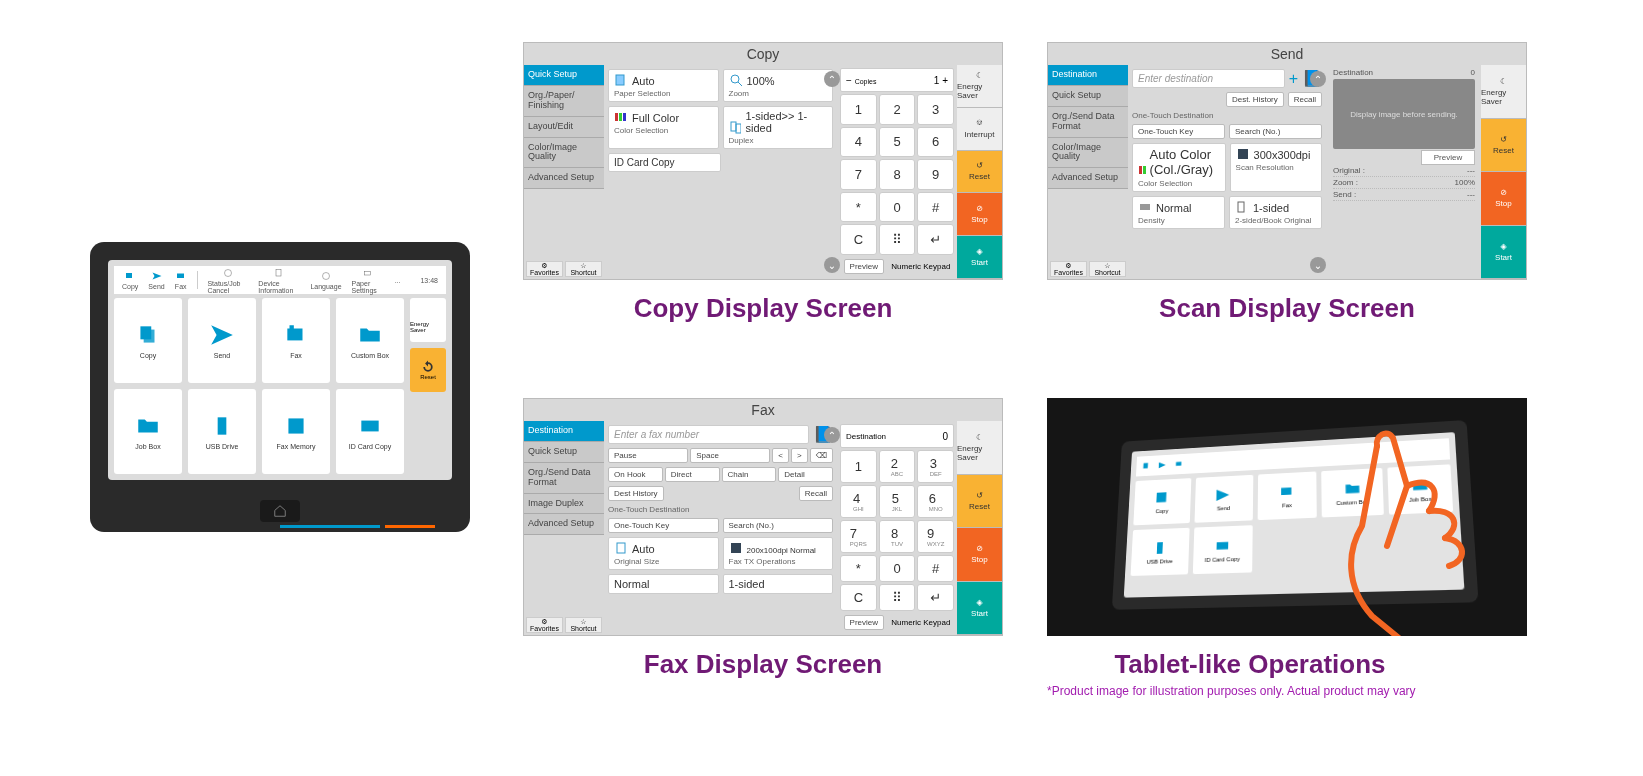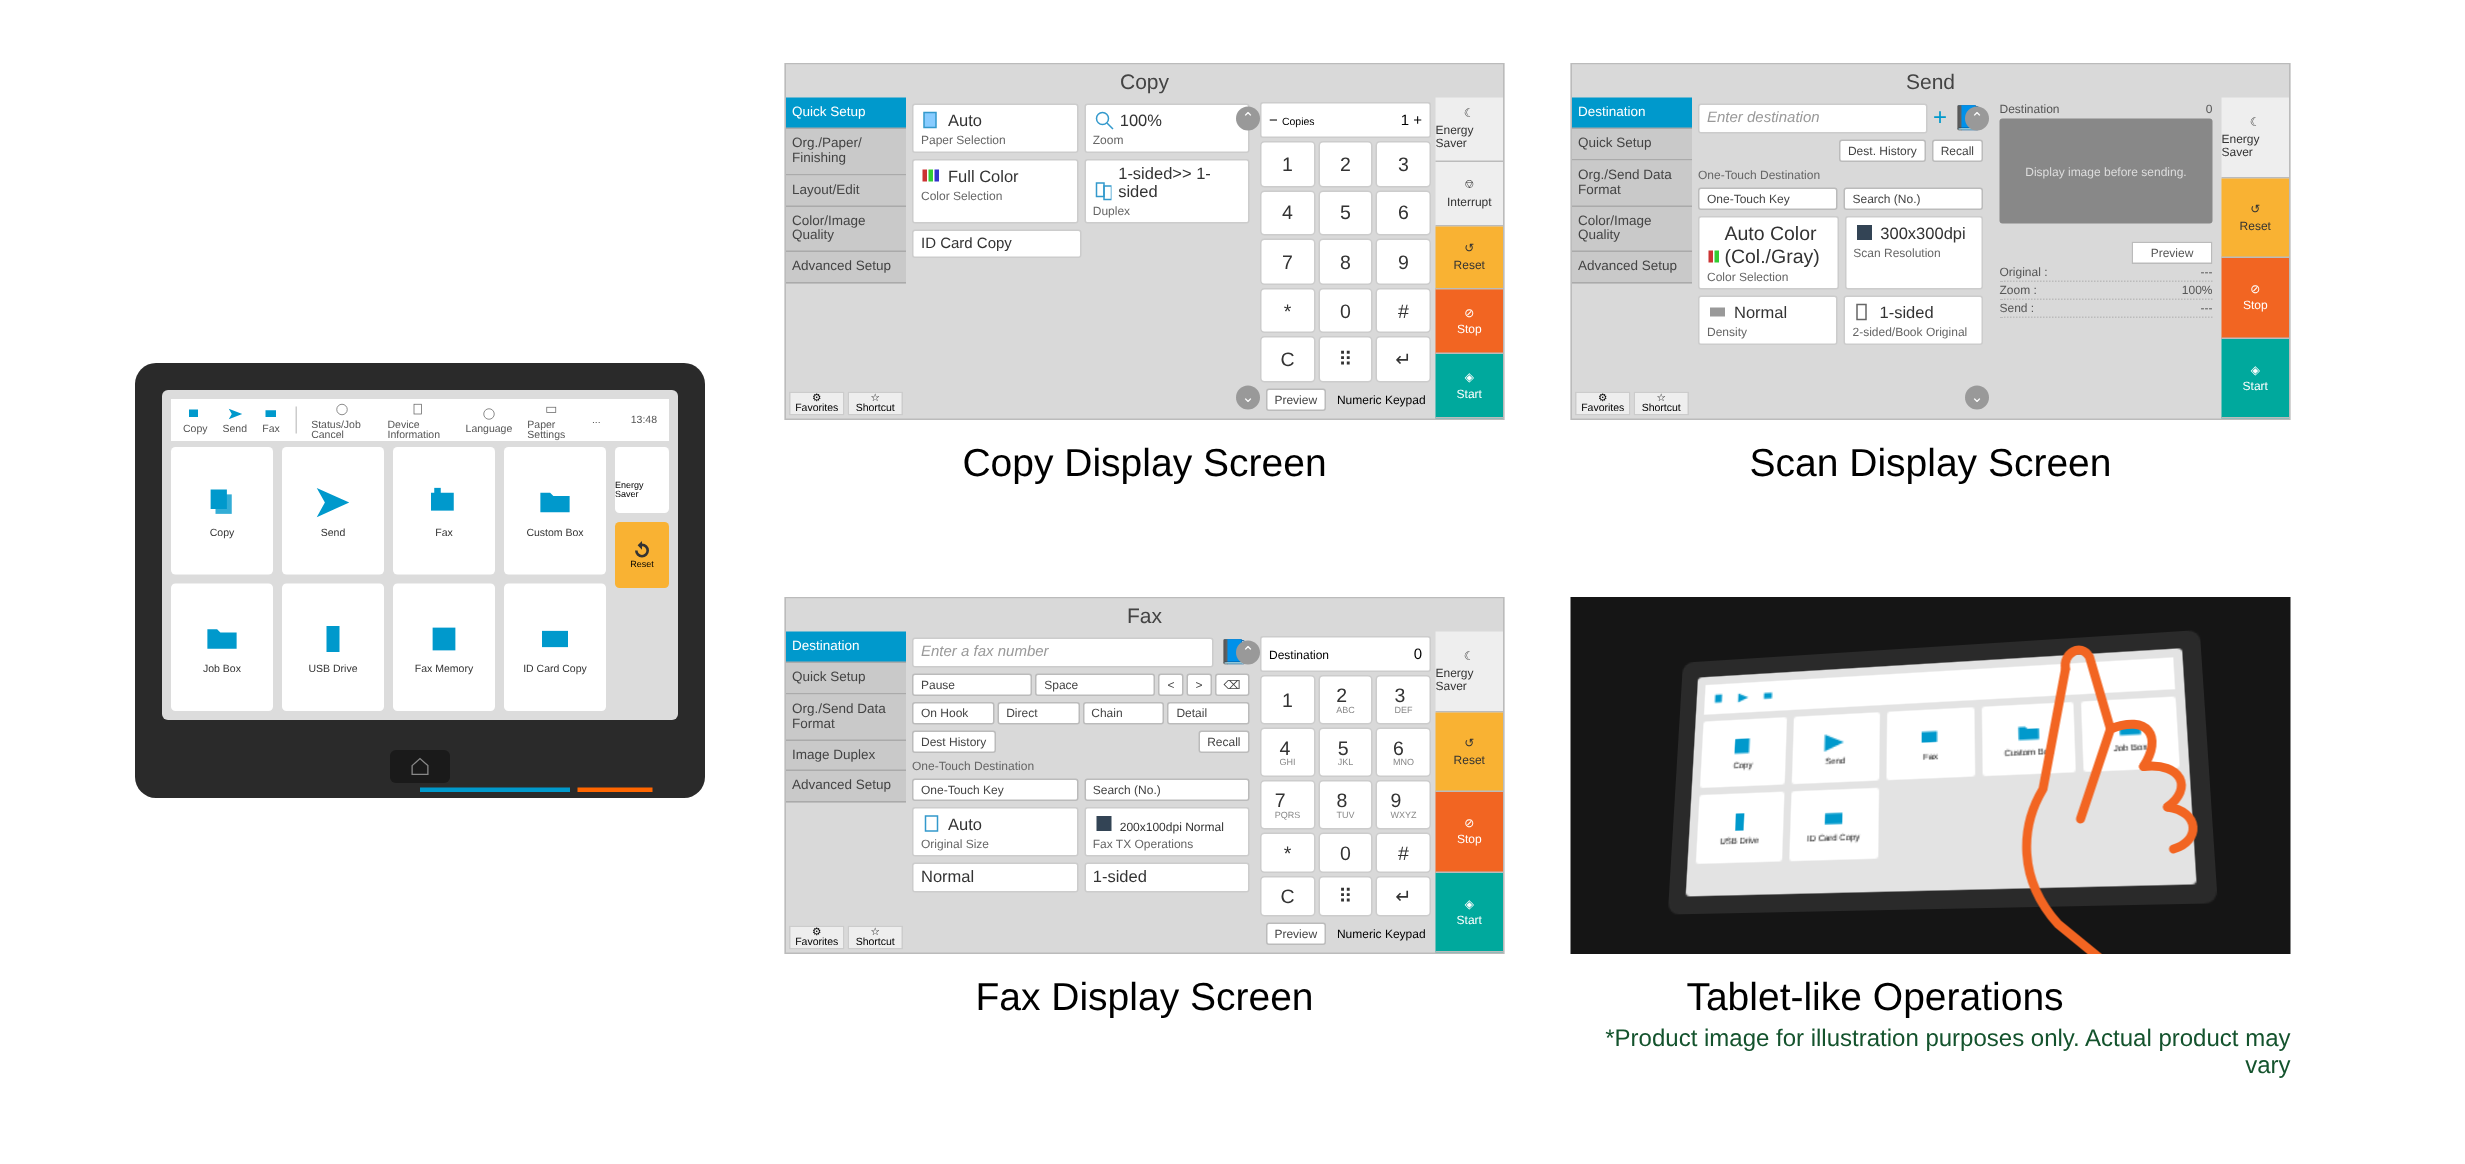--- a/index.html
+++ b/index.html
@@ -47,42 +47,42 @@
 .actions{width:45px;display:flex;flex-direction:column}
 .act{flex:1;display:flex;flex-direction:column;align-items:center;justify-content:center;font-size:8px;gap:2px;border-bottom:1px solid #bbb}
 .act.white{background:#eee;color:#333}
 .act.yellow{background:#f9b233;color:#333}
 .act.orange{background:#f26522;color:#fff}
 .act.teal{background:#00a99d;color:#fff}
 
 .pfoot{position:absolute;left:0;bottom:0;width:80px;height:20px;display:flex;gap:2px;padding:2px;font-size:7px}
 .pfoot div{flex:1;background:#eee;border:1px solid #ccc;display:flex;flex-direction:column;align-items:center;justify-content:center;line-height:1}
 
-.caption{position:absolute;font-weight:400;font-size:26px;color:#000000;text-align:center}
+.caption{position:absolute;font-weight:700;font-size:26px;color:#701a75;text-align:center}
 .caption.c1{left:523px;top:293px;width:480px}
 .caption.c2{left:1047px;top:293px;width:480px}
 .caption.c3{left:523px;top:649px;width:480px}
 .caption.c4{left:1010px;top:649px;width:480px}
-.disclaimer{position:absolute;left:1047px;top:684px;width:480px;text-align:right;font-size:16px;color:#14532d}
+.disclaimer{position:absolute;left:1047px;top:684px;width:480px;text-align:left;font-size:12px;color:#a21caf}
 
 .photo{position:absolute;left:1047px;top:398px;width:480px;height:238px;background:#151515;overflow:hidden}
 .photo .device{position:absolute;left:60px;top:28px;width:360px;height:180px;background:#2a2a2a;border-radius:8px;transform:perspective(700px) rotateX(14deg) rotateY(-10deg);padding:12px}
 .photo .dscreen{background:#e3e3e3;width:100%;height:100%;border-radius:3px;padding:6px}
 .photo .dtop{background:#fff;height:22px;display:flex;gap:8px;align-items:center;padding:0 6px}
 .photo .dtop svg{width:10px;height:10px}
 .photo .dgrid{display:grid;grid-template-columns:repeat(5,1fr);gap:5px;margin-top:5px}
 .photo .dcard{background:#fff;height:48px;border-radius:2px;display:flex;flex-direction:column;align-items:center;justify-content:center;font-size:6px;gap:2px}
 .hand{position:absolute;right:-20px;bottom:-40px;width:280px;height:260px}
 .hand svg{width:100%;height:100%}
 
 .chev{position:absolute;width:16px;height:16px;background:#999;border-radius:50%;display:flex;align-items:center;justify-content:center;font-size:10px;color:#fff}
 
 .destpanel{position:absolute;right:48px;top:22px;width:148px;bottom:0;padding:3px;font-size:8px;color:#555}
 .destpanel .dh{display:flex;justify-content:space-between;margin-bottom:2px}
-.previewbox{background:#888;color:#ddd;height:70px;display:flex;align-items:center;justify-content:center;text-align:center;font-size:8px;border-radius:2px;margin-bottom:12px}
+.previewbox{background:#888;color:#ddd;height:70px;display:flex;align-items:center;justify-content:center;text-align:center;font-size:8px;border-radius:2px;margin-bottom:1px}
 .pvbtn{background:#fff;border:1px solid #bbb;padding:2px 6px;font-size:8px;width:54px;text-align:center;margin-left:auto}
 .inforow{display:flex;justify-content:space-between;font-size:8px;padding:1px 0;border-bottom:1px dotted #bbb}
 </style>
 </head>
 <body>
 
 <div class="tablet">
   <div class="tablet-screen">
     <div class="tablet-top">
       <div class="ti">

